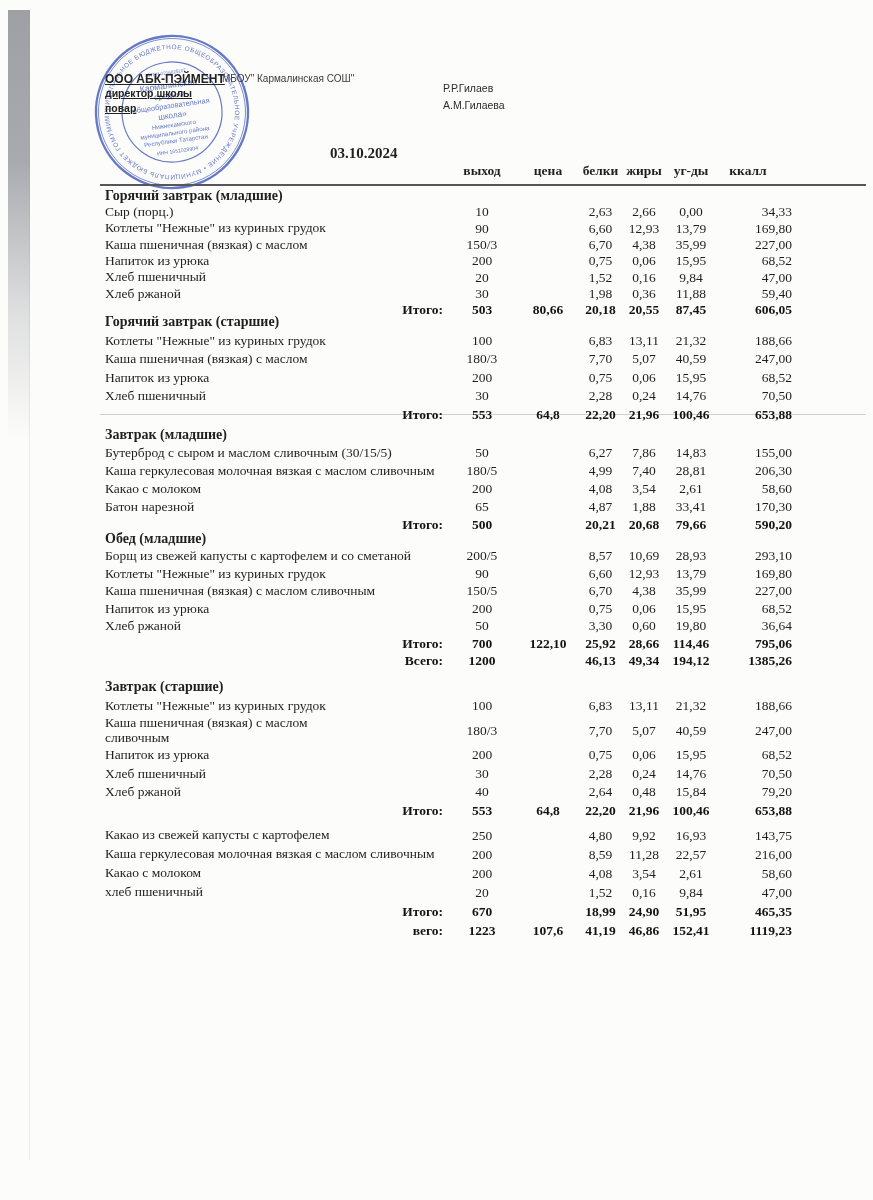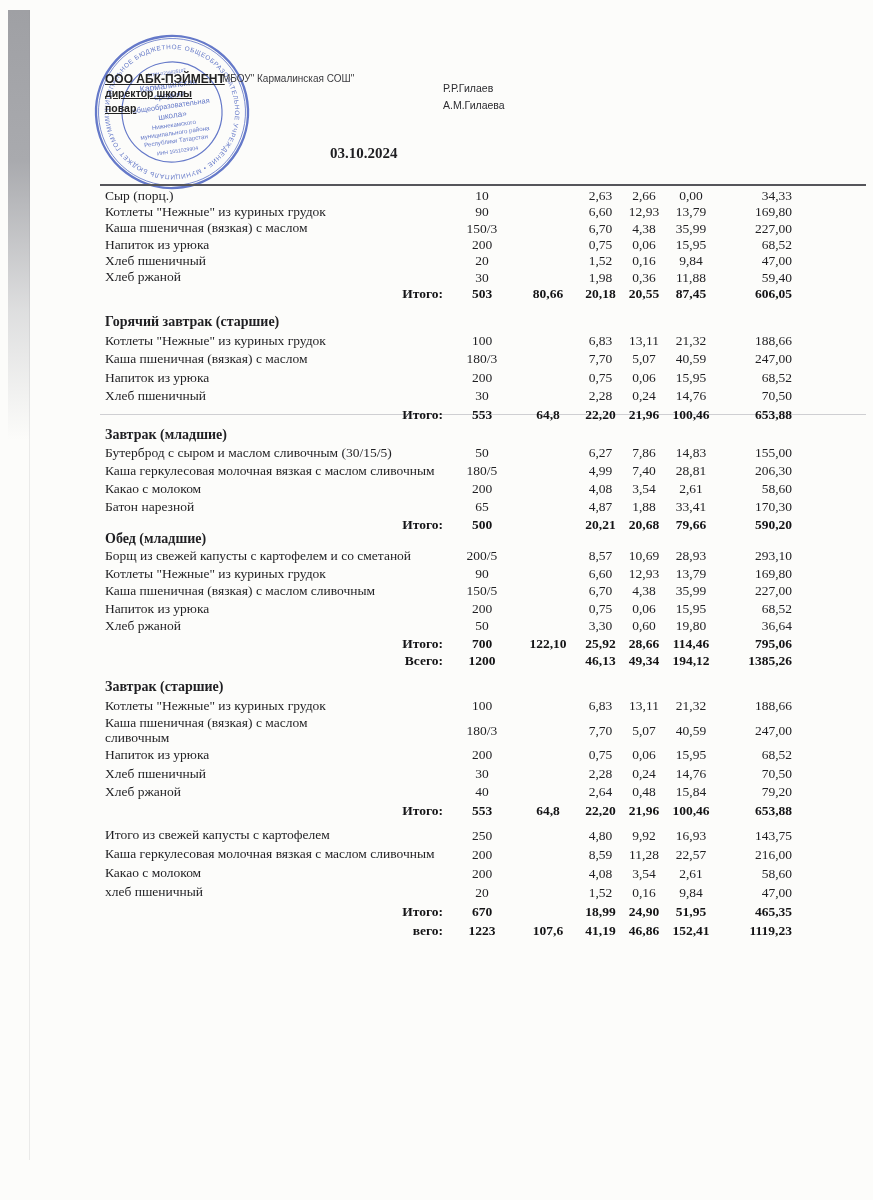--- a/index.html
+++ b/index.html
@@ -90,26 +90,36 @@
 
   <div class="hdr" id="org-left">ООО АБК-ПЭЙМЕНТ</div>
   <div class="hdr" id="school-name">МБОУ" Кармалинская СОШ"</div>
   <div class="hdr" id="role-director">директор школы</div>
   <div class="hdr" id="role-cook">повар</div>
   <div class="hdr" id="name-director">Р.Р.Гилаев</div>
   <div class="hdr" id="name-cook">А.М.Гилаева</div>
 
   <div id="doc-date">03.10.2024</div>
 
+  <div id="col-header-row">
+    <div class="cell name"></div>
+  <div class="cell c0">выход</div>
+      <div class="cell c1">цена</div>
+      <div class="cell c2">белки</div>
+      <div class="cell c3">жиры</div>
+      <div class="cell c4">уг-ды</div>
+      <div class="cell c5">ккалл</div>
+    </div>
 
   <div class="hline" id="header-rule"></div>
   <div class="hline" id="mid-rule"></div>
 
   <div id="table-sections">
       <div class="sec" style="top: 188px; --rh: 16.3px;">
+        <div class="sec-title">Горячий завтрак (младшие)</div>
         <div class="row">
           <div class="cell name">Сыр (порц.)</div>
           <div class="cell c0">10</div>
           <div class="cell c1"></div>
           <div class="cell c2">2,63</div>
           <div class="cell c3">2,66</div>
           <div class="cell c4">0,00</div>
           <div class="cell c5">34,33</div>
         </div>
         <div class="row">
@@ -382,21 +392,21 @@
           <div class="cell c0">553</div>
           <div class="cell c1">64,8</div>
           <div class="cell c2">22,20</div>
           <div class="cell c3">21,96</div>
           <div class="cell c4">100,46</div>
           <div class="cell c5">653,88</div>
         </div>
       </div>
       <div class="sec" style="top: 826px; --rh: 19px;">
         <div class="row">
-          <div class="cell name">Итого  из свежей капусты с картофелем</div>
+          <div class="cell name">Какао  из свежей капусты с картофелем</div>
           <div class="cell c0">250</div>
           <div class="cell c1"></div>
           <div class="cell c2">4,80</div>
           <div class="cell c3">9,92</div>
           <div class="cell c4">16,93</div>
           <div class="cell c5">143,75</div>
         </div>
         <div class="row">
           <div class="cell name">Каша  геркулесовая  молочная вязкая с маслом сливочным</div>
           <div class="cell c0">200</div>

